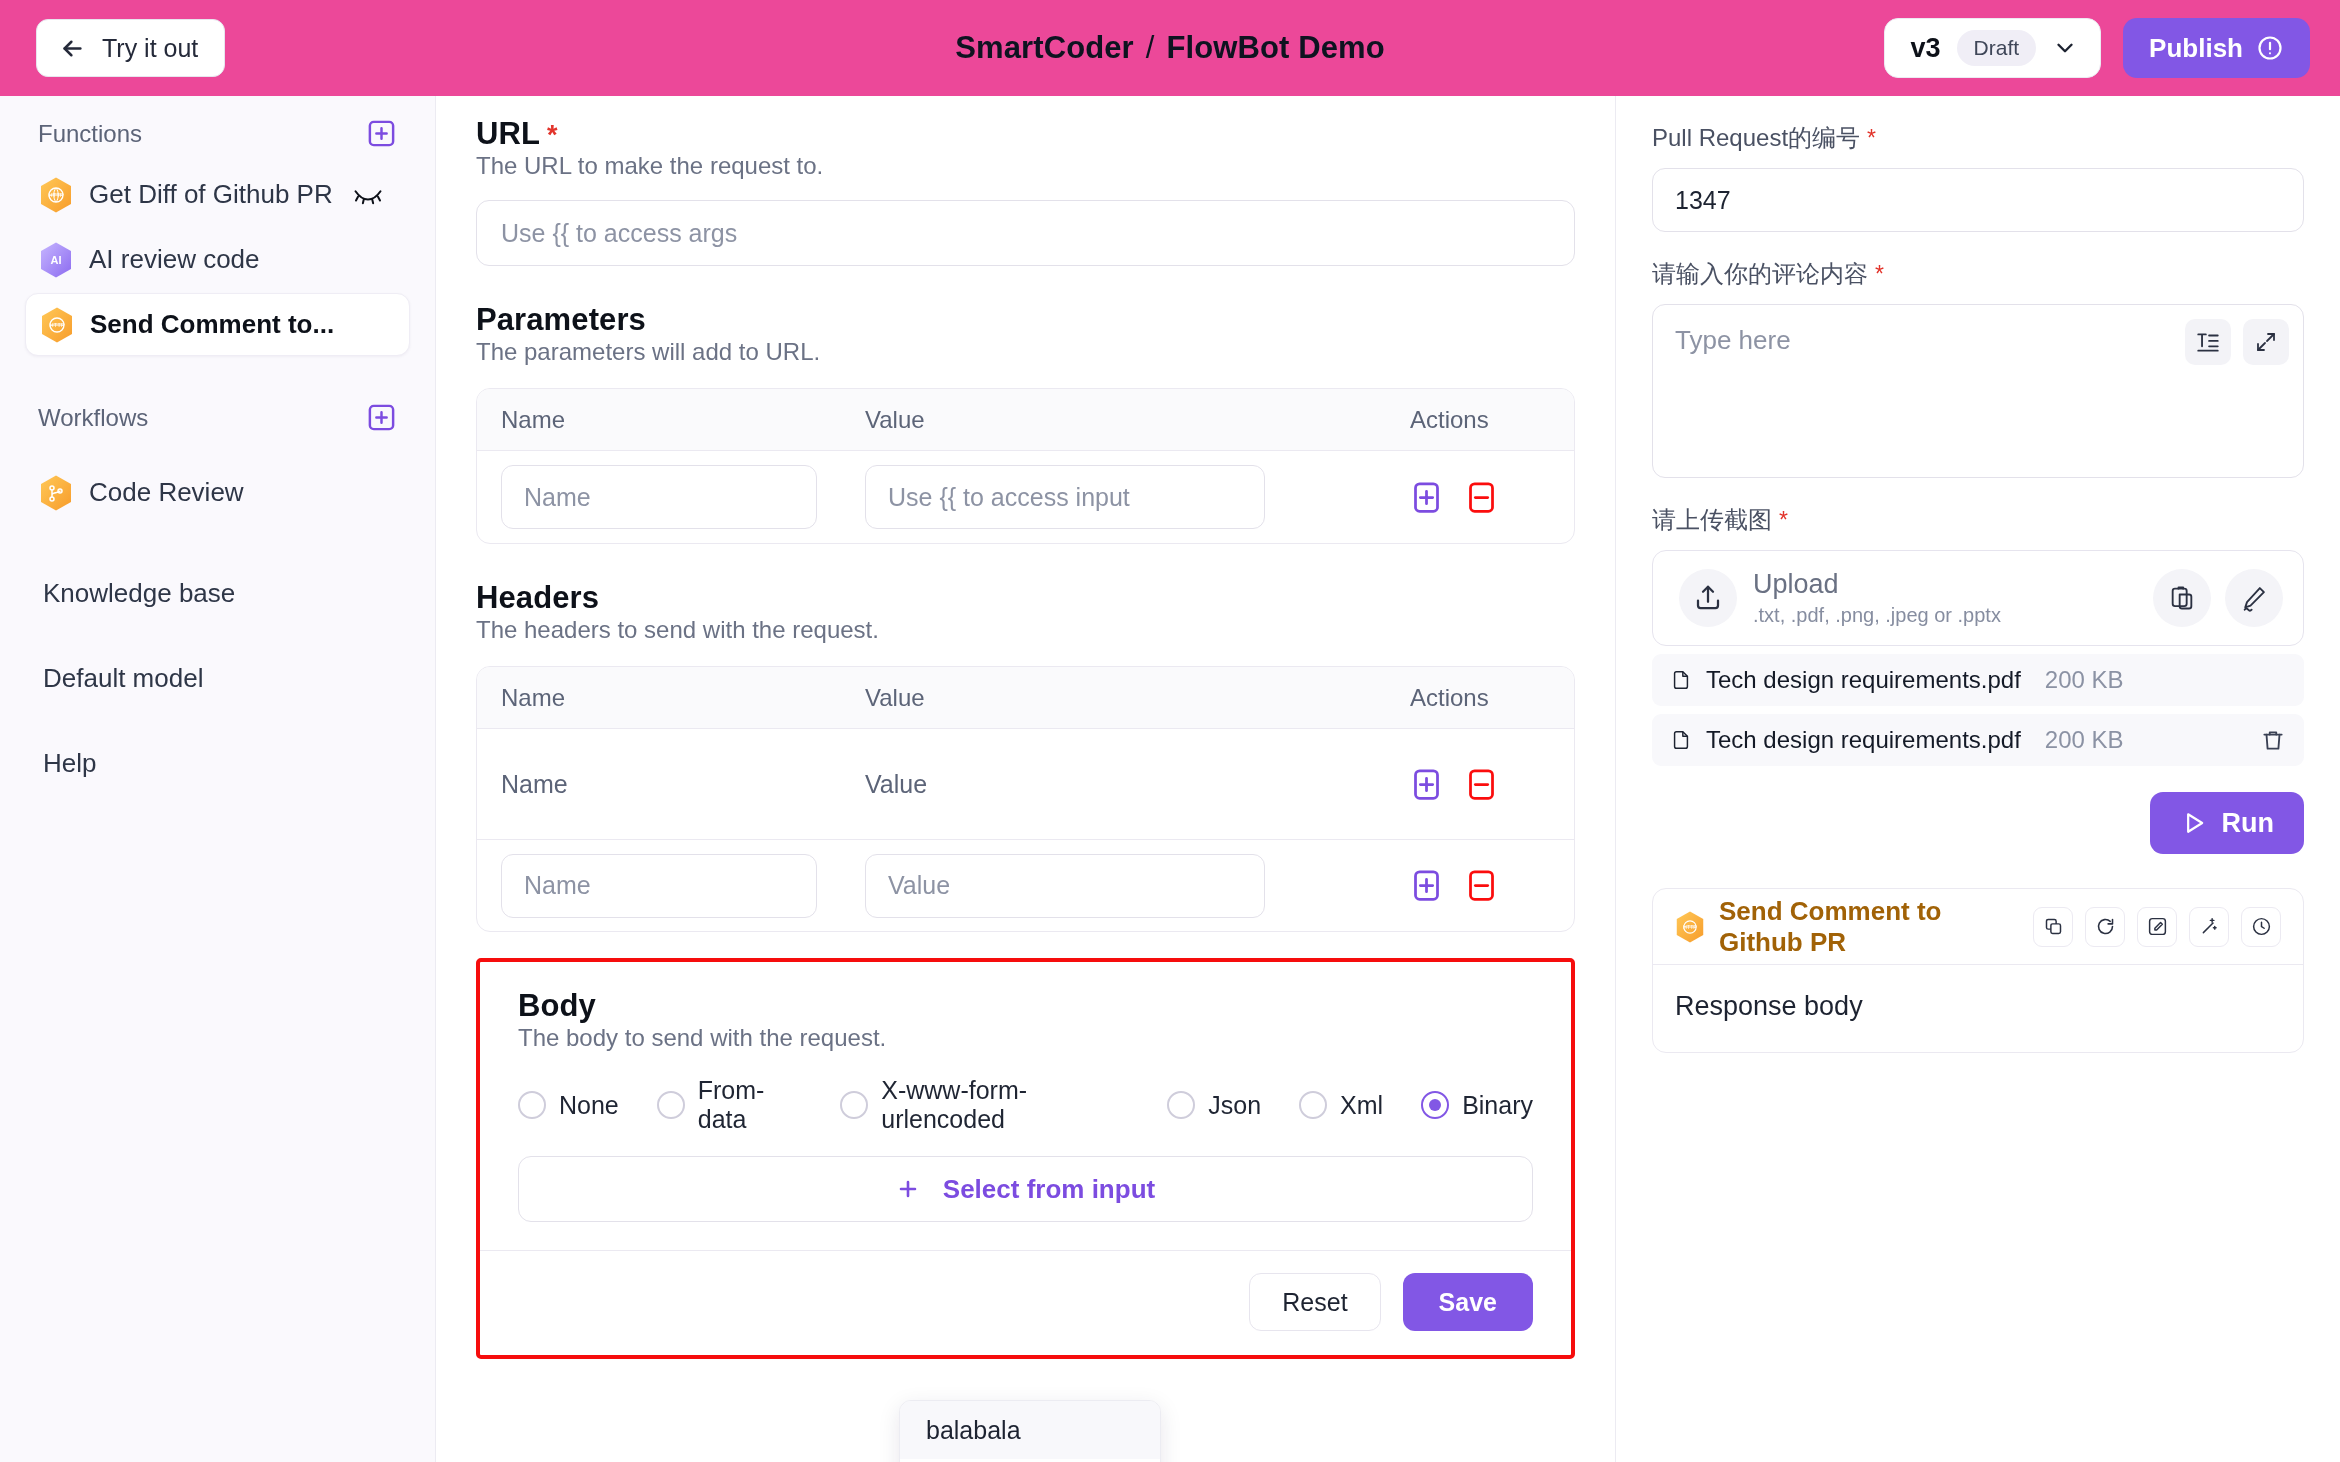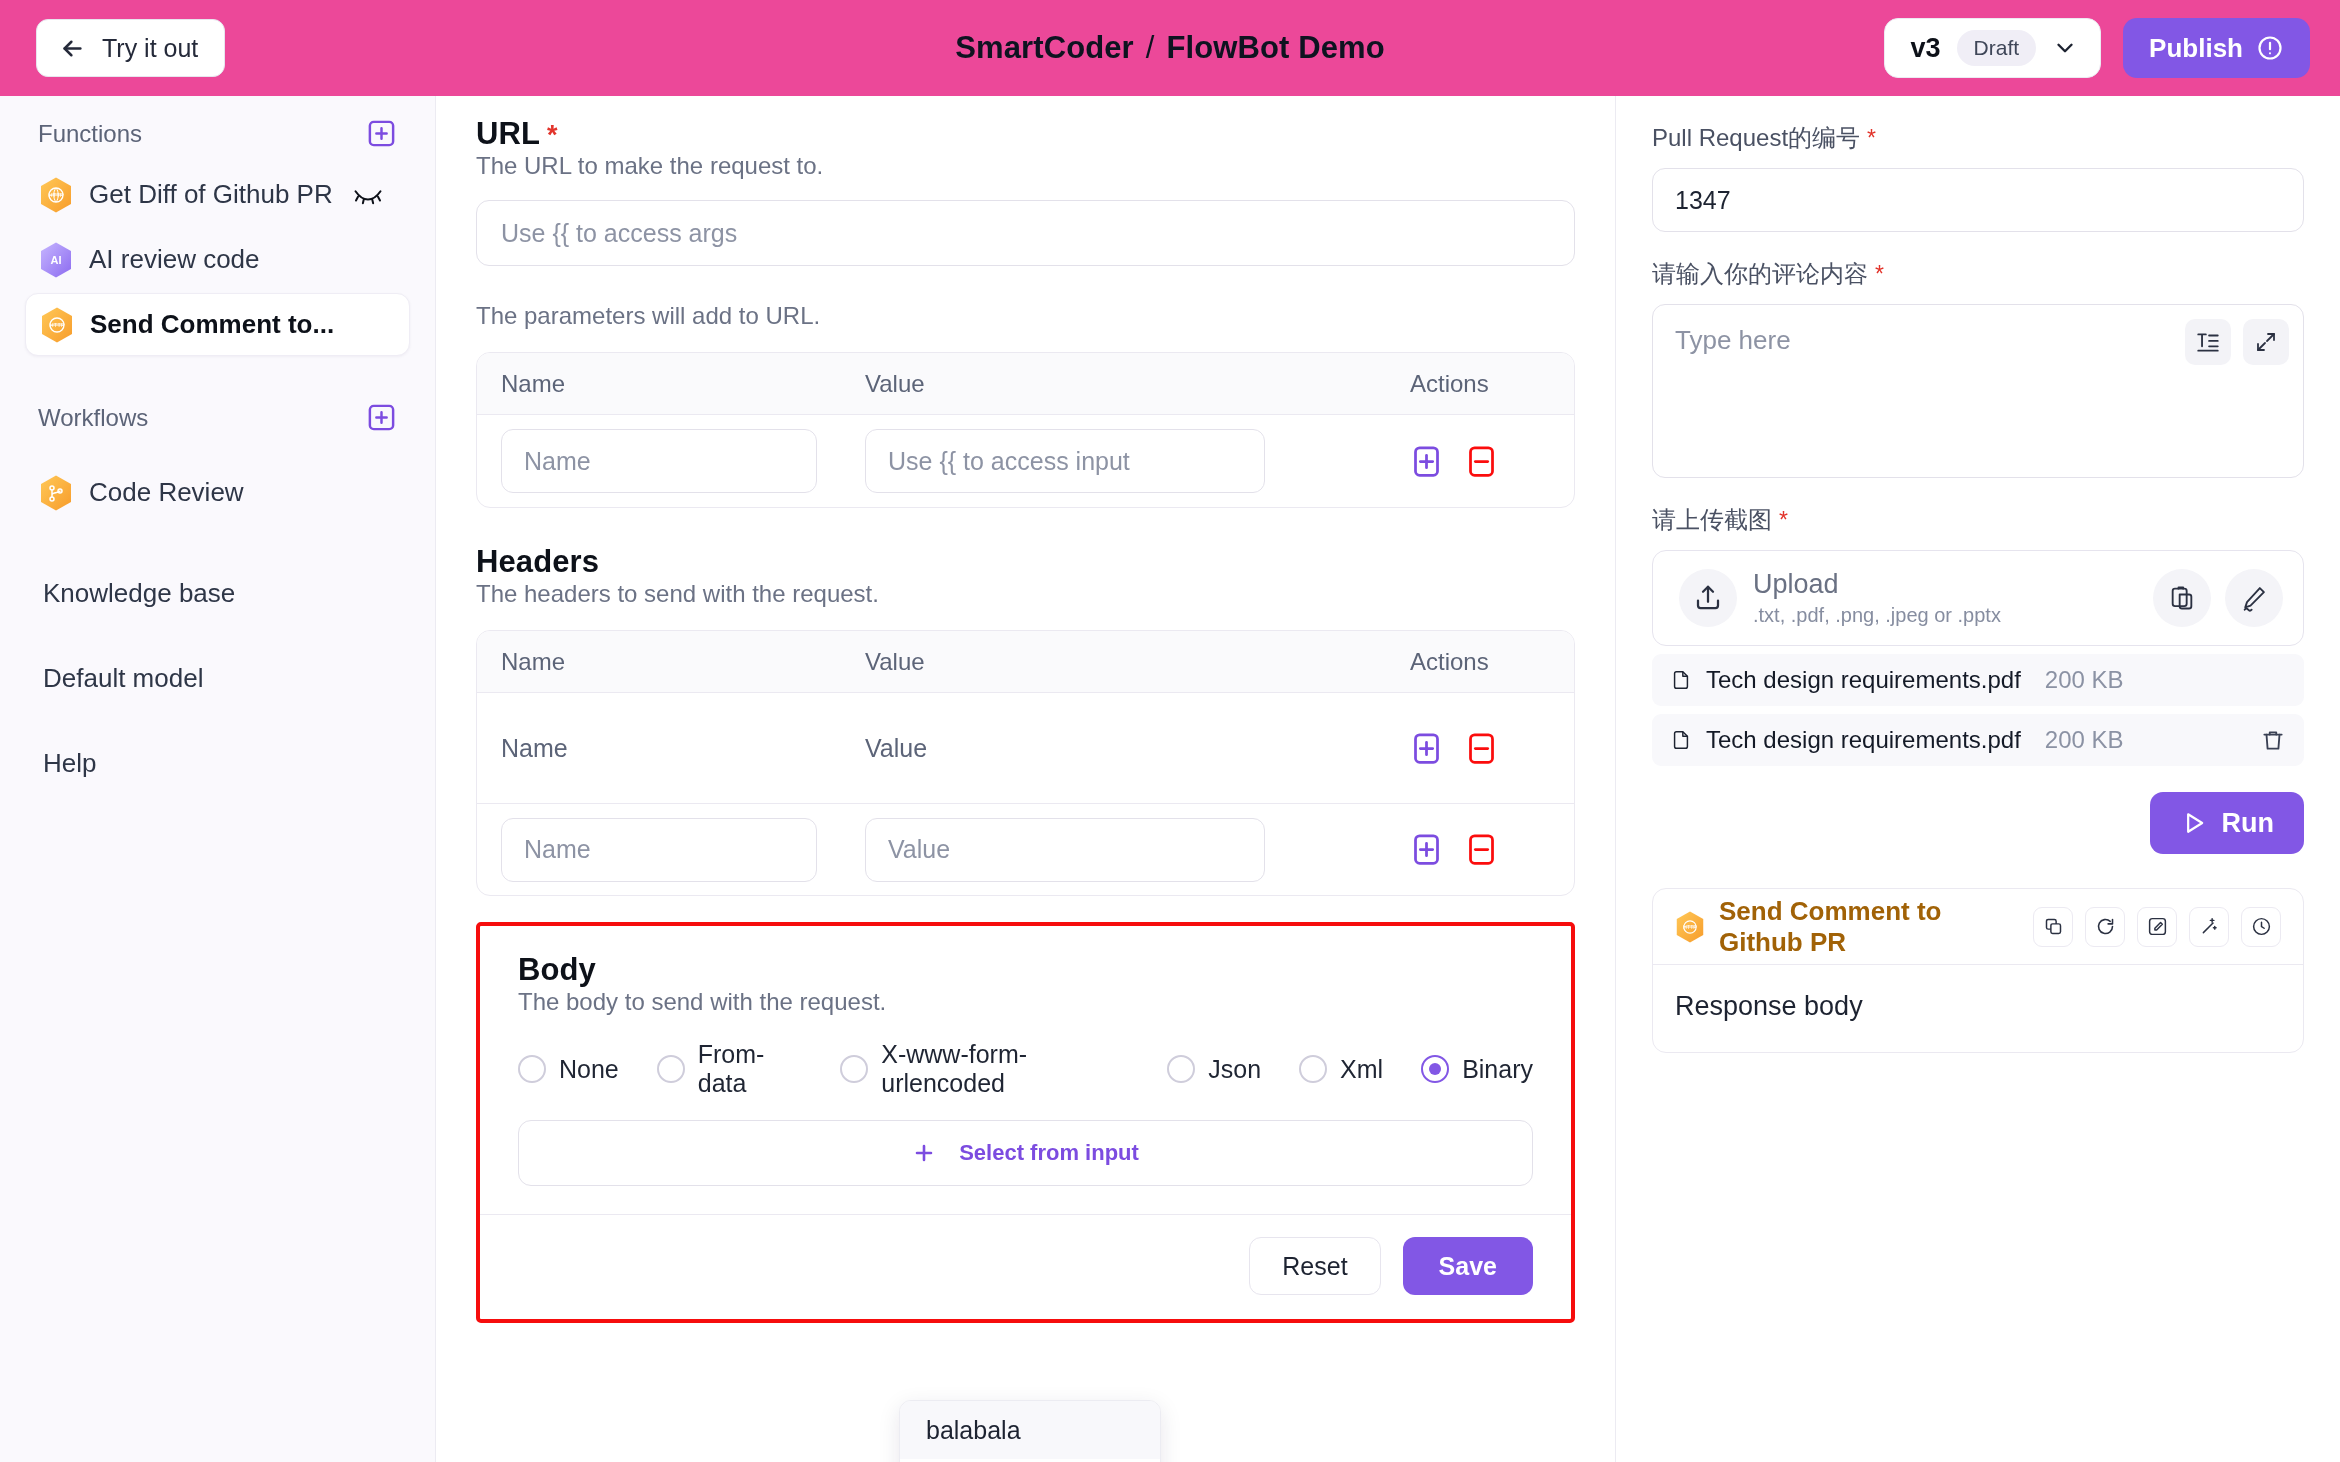--- a/index.html
+++ b/index.html
@@ -140,21 +140,21 @@
   .radio.on .rdot::after {
     content:""; position:absolute; left:6px; top:6px;
     width:12px; height:12px; border-radius:50%; background:#8257e5;
   }
   .rlbl { font-size:25px; color:#1f2533; }
   .select-input {
     height:66px; border:1.5px solid #e3e1ea; border-radius:13px;
     margin-top:22px; display:flex; align-items:center; justify-content:center;
     background:#fff; cursor:pointer;
   }
-  .select-input .sfi { font-size:22px; font-weight:700; color:#7c4ce0; display:flex; align-items:center; gap:23px;}
+  .select-input .sfi { font-size:26px; font-weight:700; color:#7c4ce0; display:flex; align-items:center; gap:23px;}
   .plus-glyph { width:24px; height:24px; display:block; }
   .body-footer {
     border-top:1.5px solid #ebe9f1; margin: 28px -38px 0 -38px;
     padding: 22px 38px 24px 38px;
     display:flex; justify-content:flex-end; align-items:center; gap:22px;
   }
   .btn-reset {
     height:58px; padding:0 32px; border:1.5px solid #e7e5ee; border-radius:12px;
     background:#fff; font-size:25px; color:#1d2331; cursor:pointer;
   }
@@ -396,20 +396,21 @@
 
         <div style="padding-top:20px;">
           <div class="sec-title"><span>URL</span><span class="req">*</span></div>
           <div class="sec-desc">The URL to make the request to.</div>
           <div class="field-input">
               <span>Use {{ to access args</span>
             </div>
         </div>
 
         <div style="margin-top:36px;">
+          <div class="sec-title">Parameters</div>
           <div class="sec-desc">The parameters will add to URL.</div>
           <div class="tbl">
             <div class="tbl-head">
               <div class="col-name">Name</div>
               <div class="col-value">Value</div>
               <div class="col-actions">Actions</div>
             </div>
             <div class="tbl-row">
               <div class="c1">
                   <div class="cell-in">

